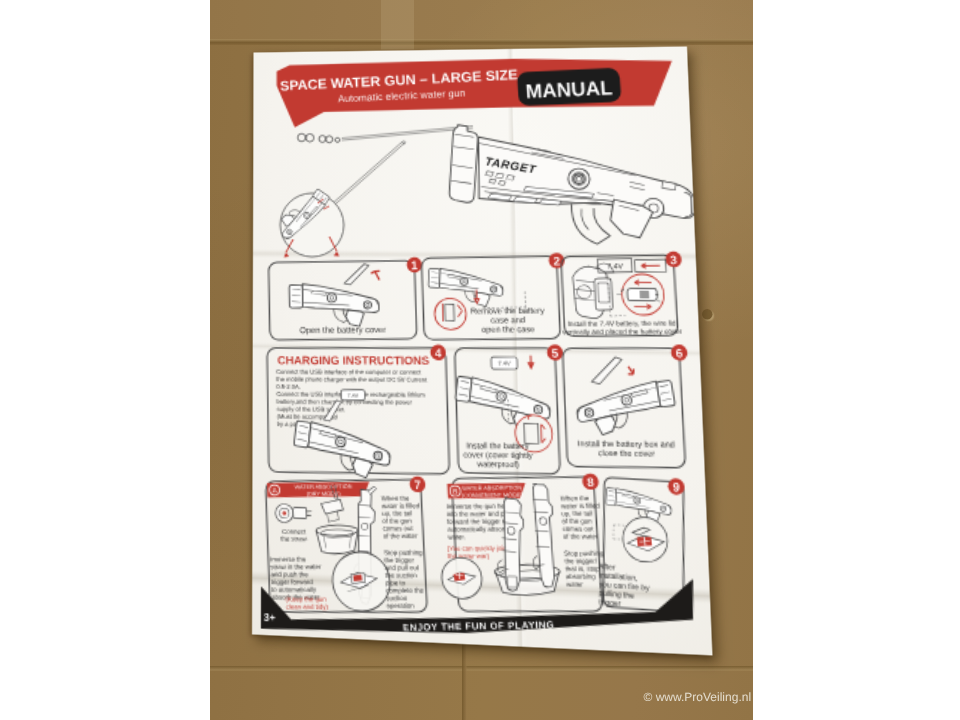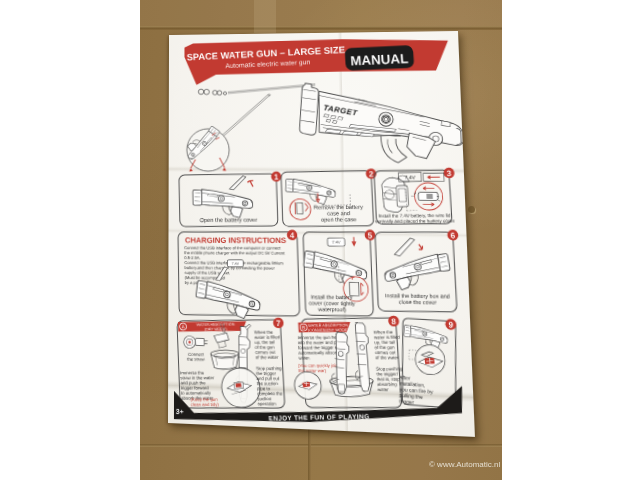--- a/index.html
+++ b/index.html
@@ -365,14 +365,14 @@
           <text x="-3" y="64.1" font-size="4.9" fill="#2e2e2e" text-anchor="start">installation,</text>
           <text x="-3" y="69.7" font-size="4.9" fill="#2e2e2e" text-anchor="start">you can fire by</text>
           <text x="-3" y="75.3" font-size="4.9" fill="#2e2e2e" text-anchor="start">pulling the</text>
           <text x="-3" y="80.9" font-size="4.9" fill="#2e2e2e" text-anchor="start">trigger</text>
 </g>
 <path d="M6,364.8 L6,391.9 L140.4,388.9 L284.9,374.4 L285.9,349.2 L261.7,370.7 L140.6,379.5 L26.2,385.3 Z" fill="#1d1b19"></path>
 <text x="149" y="386.4" font-size="6.2" font-weight="bold" fill="#fff" text-anchor="middle" letter-spacing="0.4" transform="rotate(-3.5 149 384)">ENJOY THE FUN OF PLAYING</text>
 <text x="8" y="387" font-size="7" font-weight="bold" fill="#fff" transform="rotate(-2 8 389)">3+</text>
     </svg>
   </div>
-  <div class="wm">© www.Automatic.nl</div>
+  <div class="wm">© www.ProVeiling.nl</div>
 </div>
 
 </body></html>

